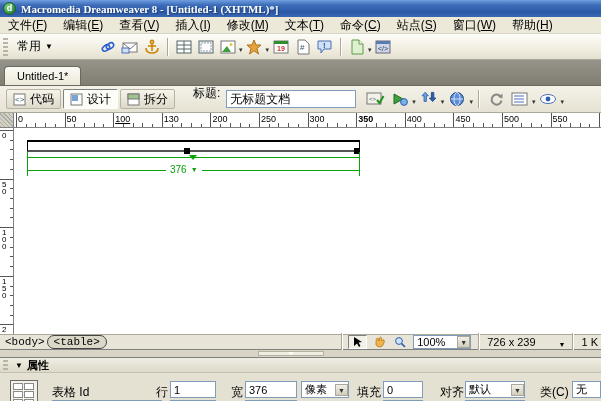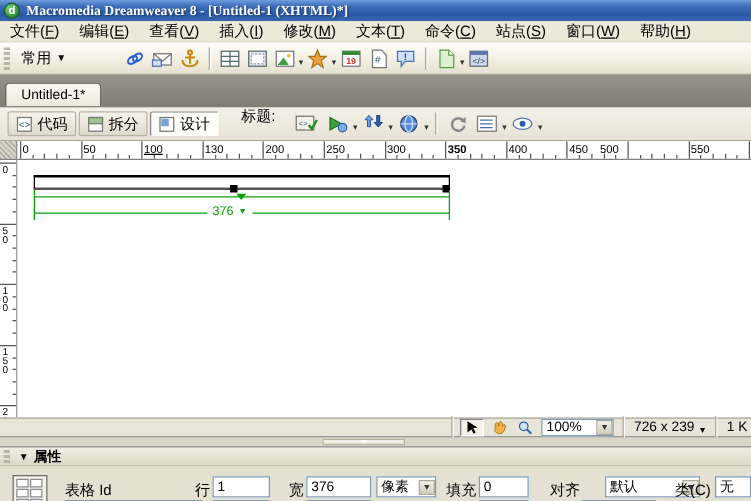--- a/index.html
+++ b/index.html
@@ -90,21 +90,21 @@
   .tagsel { display:flex; align-items:center; padding-left:3px; font-family:"Liberation Mono","DejaVu Sans Mono",monospace; font-size:11px; }
   .tag { padding:0 2px; }
   .tag.selected { border:1px solid #444; border-radius:7px; padding:0 6px; background:#dbd8ca; }
   .st-right { margin-left:auto; display:flex; align-items:center; height:16px; }
   .st-tool { width:19px; height:14px; display:flex; align-items:center; justify-content:center; margin:0 1px; }
   .st-tool.pressed { border:1px solid; border-color:#808080 #fff #fff #808080; background:#f3f1e7; }
   .combo { display:flex; align-items:center; background:#fff; border:1px solid #7f9db9; height:14px;
     font-size:11px; padding-left:3px; }
   .combo .cbtn { margin-left:auto; width:13px; height:12px; background:linear-gradient(180deg,#f2f1ea,#cfccba);
     border:1px solid #aca899; font-size:7px; line-height:11px; text-align:center; color:#333; }
-  .dimlabel { display:flex; align-items:flex-end; font-size:11px; margin:0 3px; }
+  .dimlabel { display:flex; align-items:flex-end; font-size:11px; margin:0 3px;gap:20px; }
   .dimlabel .arr { font-size:7px; margin-left:3px; }
 
   
   .splitter { position:absolute; left:0; top:350px; width:601px; height:7px; background:#d9d5c6; }
   .split-handle { position:absolute; left:258px; top:1px; width:66px; height:5px; background:#efede1;
     border:1px solid #b6b2a2; display:flex; align-items:center; justify-content:center; }
   .split-handle .tri { width:0; height:0; border-left:3px solid transparent; border-right:3px solid transparent;
     border-top:3px solid #fff; }
 
   
@@ -251,35 +251,36 @@
 
   <div class="doctoolbar">
     <div style="width:6px"></div>
     <div class="viewbtn">
       <svg width="13" height="13">
           <rect x="1" y="1" width="11" height="11" fill="#fff" stroke="#777"></rect>
           <text x="2" y="9" font-size="8" fill="#356">&lt;&gt;</text>
         </svg>
       <span>代码</span>
     </div>
+    <div class="viewbtn pressed">
+      <svg width="13" height="13">
+          <rect x="1" y="1" width="11" height="11" fill="#fff" stroke="#777"></rect>
+          <rect x="2" y="2" width="6" height="6" fill="#7aa3d6"></rect>
+        </svg>
+      <span>设计</span>
+    </div>
     <div class="viewbtn">
       <svg width="13" height="13">
           <rect x="1" y="1" width="11" height="11" fill="#fff" stroke="#777"></rect>
           <rect x="1" y="1" width="11" height="5" fill="#9fc28f" stroke="#777"></rect>
         </svg>
       <span>拆分</span>
     </div>
-    <div class="viewbtn pressed">
-      <svg width="13" height="13">
-          <rect x="1" y="1" width="11" height="11" fill="#fff" stroke="#777"></rect>
-          <rect x="2" y="2" width="6" height="6" fill="#7aa3d6"></rect>
-        </svg>
-      <span>设计</span>
-    </div>
     <span class="ttl-label">标题:</span>
+    <input class="ttl-input" value="无标题文档" style="">
     <div class="iconrow" id="doc-icons" style="margin-left:8px">
         <div class="dtico">
           <svg width="20" height="16" viewBox="0 0 20 16">
             <rect x="1" y="2" width="14" height="11" fill="#f4f2e8" stroke="#777"></rect>
             <text x="3" y="10" font-size="6" fill="#356">&lt;&gt;</text>
             <path d="M11,9 l2.5,3 l4,-7" stroke="#1f8f1f" stroke-width="2" fill="none"></path>
           </svg>
         </div>
         <div class="dtico">
           <svg width="18" height="16" viewBox="0 0 18 16">
@@ -385,21 +386,21 @@
       <div class="htick" style="left: 410.24px; height: 4px;"></div>
       <div class="htick" style="left: 419.96px; height: 4px;"></div>
       <div class="htick" style="left: 429.68px; height: 3px;"></div>
       <div class="htick" style="left: 439.4px; height: 14px;"></div>
       <div class="hlabel" style="left: 441.4px;">450</div>
       <div class="htick" style="left: 449.12px; height: 3px;"></div>
       <div class="htick" style="left: 458.84px; height: 4px;"></div>
       <div class="htick" style="left: 468.56px; height: 4px;"></div>
       <div class="htick" style="left: 478.28px; height: 3px;"></div>
       <div class="htick" style="left: 488px; height: 14px;"></div>
-      <div class="hlabel" style="left: 466px;">500</div>
+      <div class="hlabel" style="left: 490px;">500</div>
       <div class="htick" style="left: 497.72px; height: 3px;"></div>
       <div class="htick" style="left: 507.44px; height: 4px;"></div>
       <div class="htick" style="left: 517.16px; height: 4px;"></div>
       <div class="htick" style="left: 526.88px; height: 3px;"></div>
       <div class="htick" style="left: 536.6px; height: 14px;"></div>
       <div class="hlabel" style="left: 538.6px;">550</div>
       <div class="htick" style="left: 546.32px; height: 3px;"></div>
       <div class="htick" style="left: 556.04px; height: 4px;"></div>
       <div class="htick" style="left: 565.76px; height: 4px;"></div>
       <div class="htick" style="left: 575.48px; height: 3px;"></div>
@@ -446,20 +447,24 @@
       <div class="twbar-arrow" style="left:175px; top:27px"></div>
       <div class="twbar-line" style="left:13px; top:42px; width:333px"></div>
       <div class="twbar-label" style="left:152px; top:36px">
         <span>376</span>
         <span class="arr">▼</span>
       </div>
     </div>
   </div>
 
   <div class="statusbar">
+    <div class="tagsel">
+      <span class="tag">&lt;body&gt;</span>
+      <span class="tag selected">&lt;table&gt;</span>
+    </div>
     <div class="st-right">
       <div class="vsep"></div>
       <div class="st-tool pressed">
         <svg width="11" height="12">
             <polygon points="2,1 2,10 5,7.5 7,11 8.5,10 6.6,6.5 10,6" fill="#000"></polygon>
           </svg>
       </div>
       <div class="st-tool">
         <svg width="12" height="12">
             <path d="M3,6 q0,-4 1.5,-4 q1.5,0 1.5,3 q0,-4 1.5,-4 q1.5,0 1.5,4 q1,-2 2,-1 q1,1 -0.5,4 q-1,3 -3.5,3 q-3,0 -4,-2 z" fill="#f0b24c" stroke="#a87418" stroke-width="0.7"></path>
@@ -524,21 +529,21 @@
       <div class="combo">
           <span>像素</span>
           <span class="cbtn">▼</span>
         </div>
     </div>
 
     <span class="plabel" style="left:357px; top:26px">填充</span>
     <input class="pinput" style="left: 383px; top: 23px; width: 40px;" value="0">
 
     <span class="plabel" style="left:440px; top:26px">对齐</span>
-    <div class="pcombo" style="left:484px; top:23px; width:76px">
+    <div class="pcombo" style="left:465px; top:23px; width:60px">
       <div class="combo">
           <span>默认</span>
           <span class="cbtn">▼</span>
         </div>
     </div>
 
     <span class="plabel" style="left:540px; top:26px">类(C)</span>
     <input class="pinput" style="left: 572px; top: 23px; width: 29px;" value="无">
 
     <div class="pcombo" style="left:52px; top:42px; width:110px">

